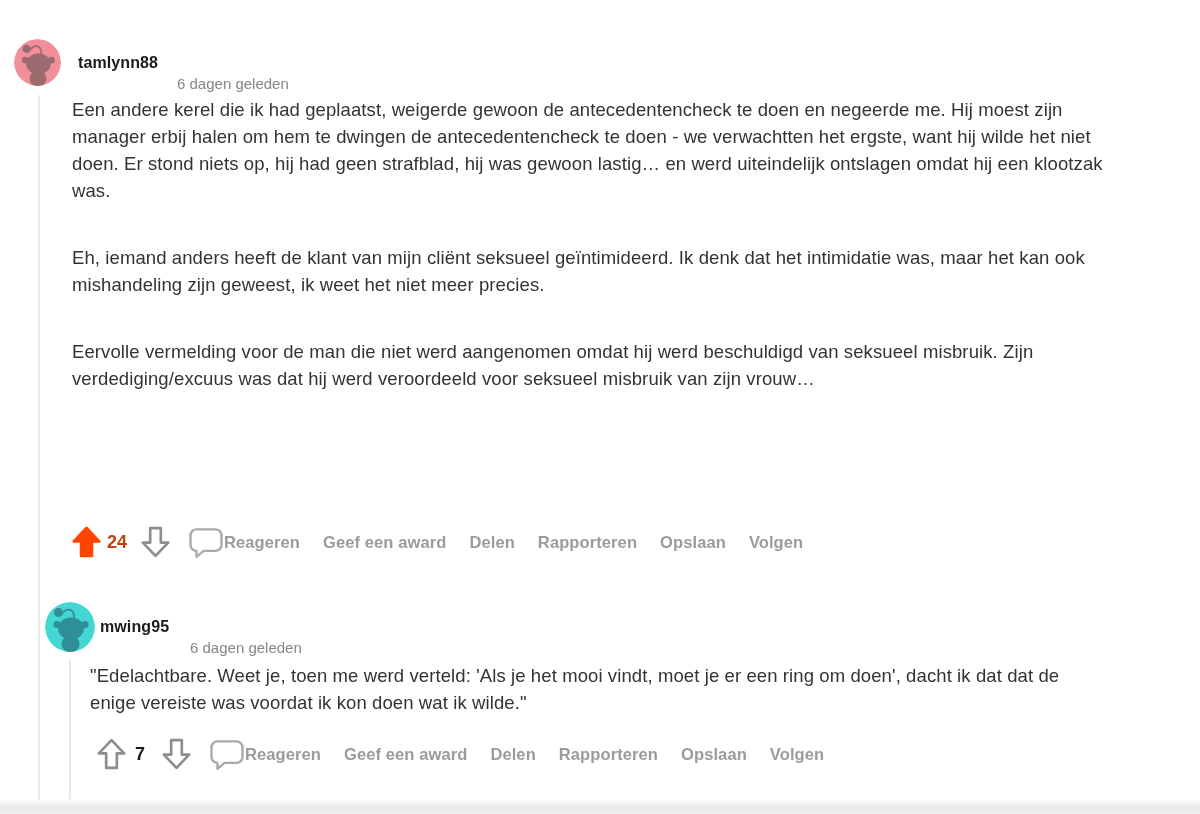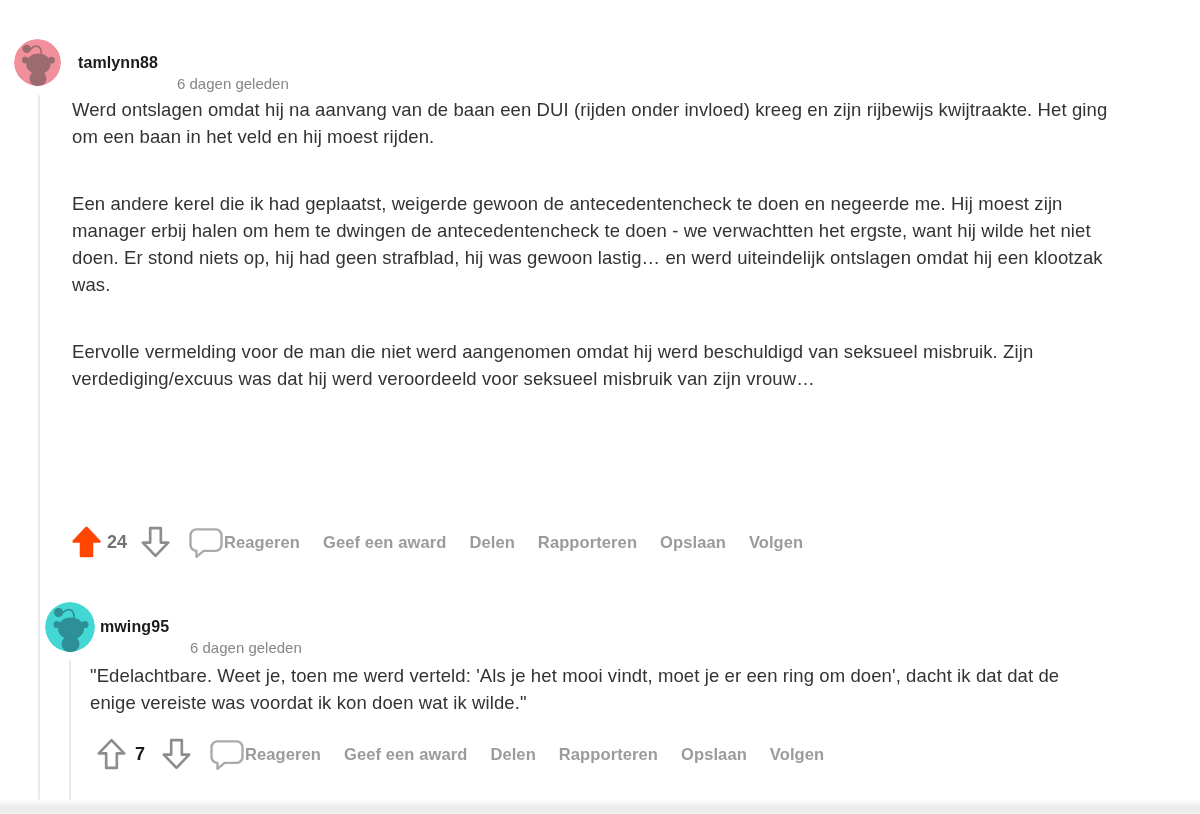--- a/index.html
+++ b/index.html
@@ -69,21 +69,21 @@
     align-items: center;
   }
   .vote-btn svg { display: block; }
   .vote-count {
     font-size: 18px;
     font-weight: 700;
     margin: 0 6px;
     min-width: 16px;
     text-align: center;
   }
-  .vote-count.active { color: #737373; }
+  .vote-count.active { color: #c2410c; }
   .vote-count.neutral { color: #1b1b1b; }
   .downvote { margin-left: 8px; }
   .bubble-btn { margin-left: 18px; }
   .action-links {
     display: flex;
     align-items: center;
     gap: 23px;
   }
   .action-link {
     background: none;
@@ -122,22 +122,22 @@
         <circle cx="80" cy="45" r="7"></circle>
         <ellipse cx="52" cy="53" rx="26" ry="22"></ellipse>
         <ellipse cx="51" cy="84" rx="18" ry="17"></ellipse>
       </g>
     </svg>
   </div>
   <span class="username" style="left:78px; top:54px;text-align:right;">tamlynn88</span>
   <span class="timestamp" style="left:177px; top:55px;">6 dagen geleden</span>
 
   <div class="comment-body" style="left:72px; top:96px; width:1036px;">
-    <p>Werd ontslagen omdat hij na aanvang van de baan een DUI (rijden onder invloed) kreeg en zijn rijbewijs kwijtraakte. Het ging om een baan in het veld en hij moest rijden.</p>
     <p>Een andere kerel die ik had geplaatst, weigerde gewoon de antecedentencheck te doen en negeerde me. Hij moest zijn manager erbij halen om hem te dwingen de antecedentencheck te doen - we verwachtten het ergste, want hij wilde het niet doen. Er stond niets op, hij had geen strafblad, hij was gewoon lastig… en werd uiteindelijk ontslagen omdat hij een klootzak was.</p>
+    <p>Eh, iemand anders heeft de klant van mijn cliënt seksueel geïntimideerd. Ik denk dat het intimidatie was, maar het kan ook mishandeling zijn geweest, ik weet het niet meer precies.</p>
     <p>Eervolle vermelding voor de man die niet werd aangenomen omdat hij werd beschuldigd van seksueel misbruik. Zijn verdediging/excuus was dat hij werd veroordeeld voor seksueel misbruik van zijn vrouw…</p>
   </div>
 
   <div class="action-bar" style="left:72px; top:522px;">
     <button class="vote-btn">
       <svg width="29" height="32" viewBox="0 0 24 26">
         <path d="M12 1.5 L22.5 12.5 H16.4 V24.5 H7.6 V12.5 H1.5 Z" stroke-width="2.4" stroke-linejoin="round" stroke="#FF4500" fill="#FF4500"></path>
       </svg>
     </button>
     <span class="vote-count active">24</span>

